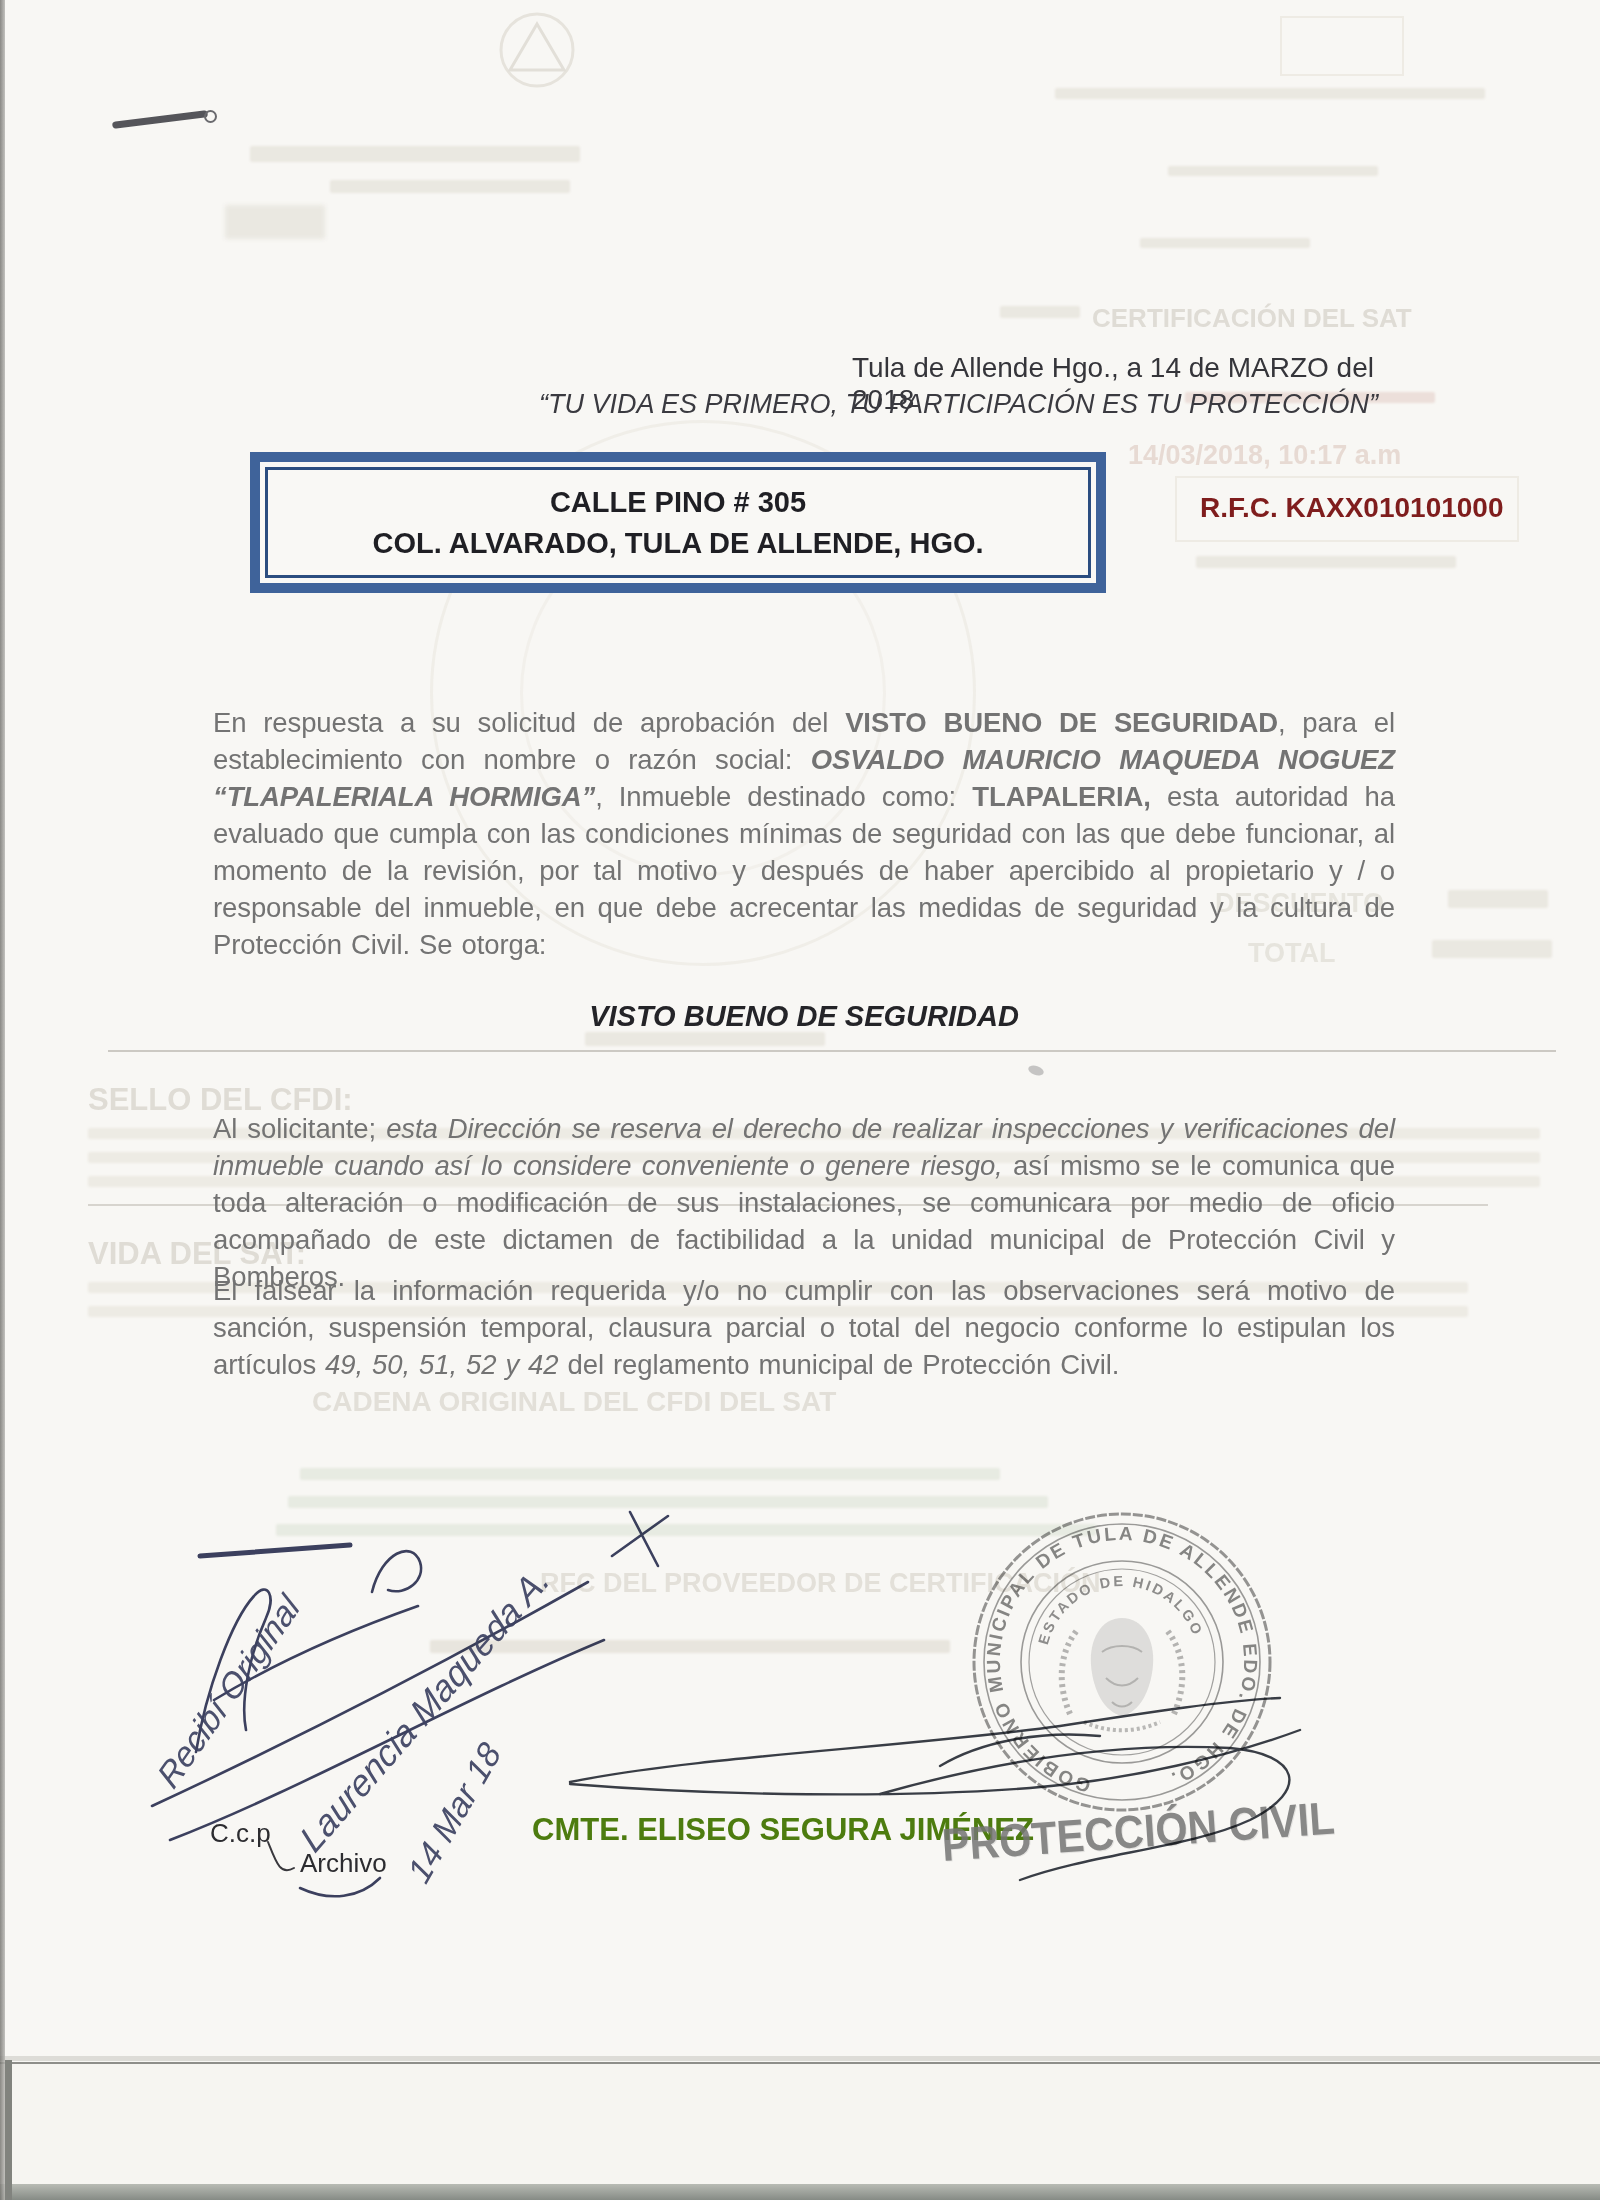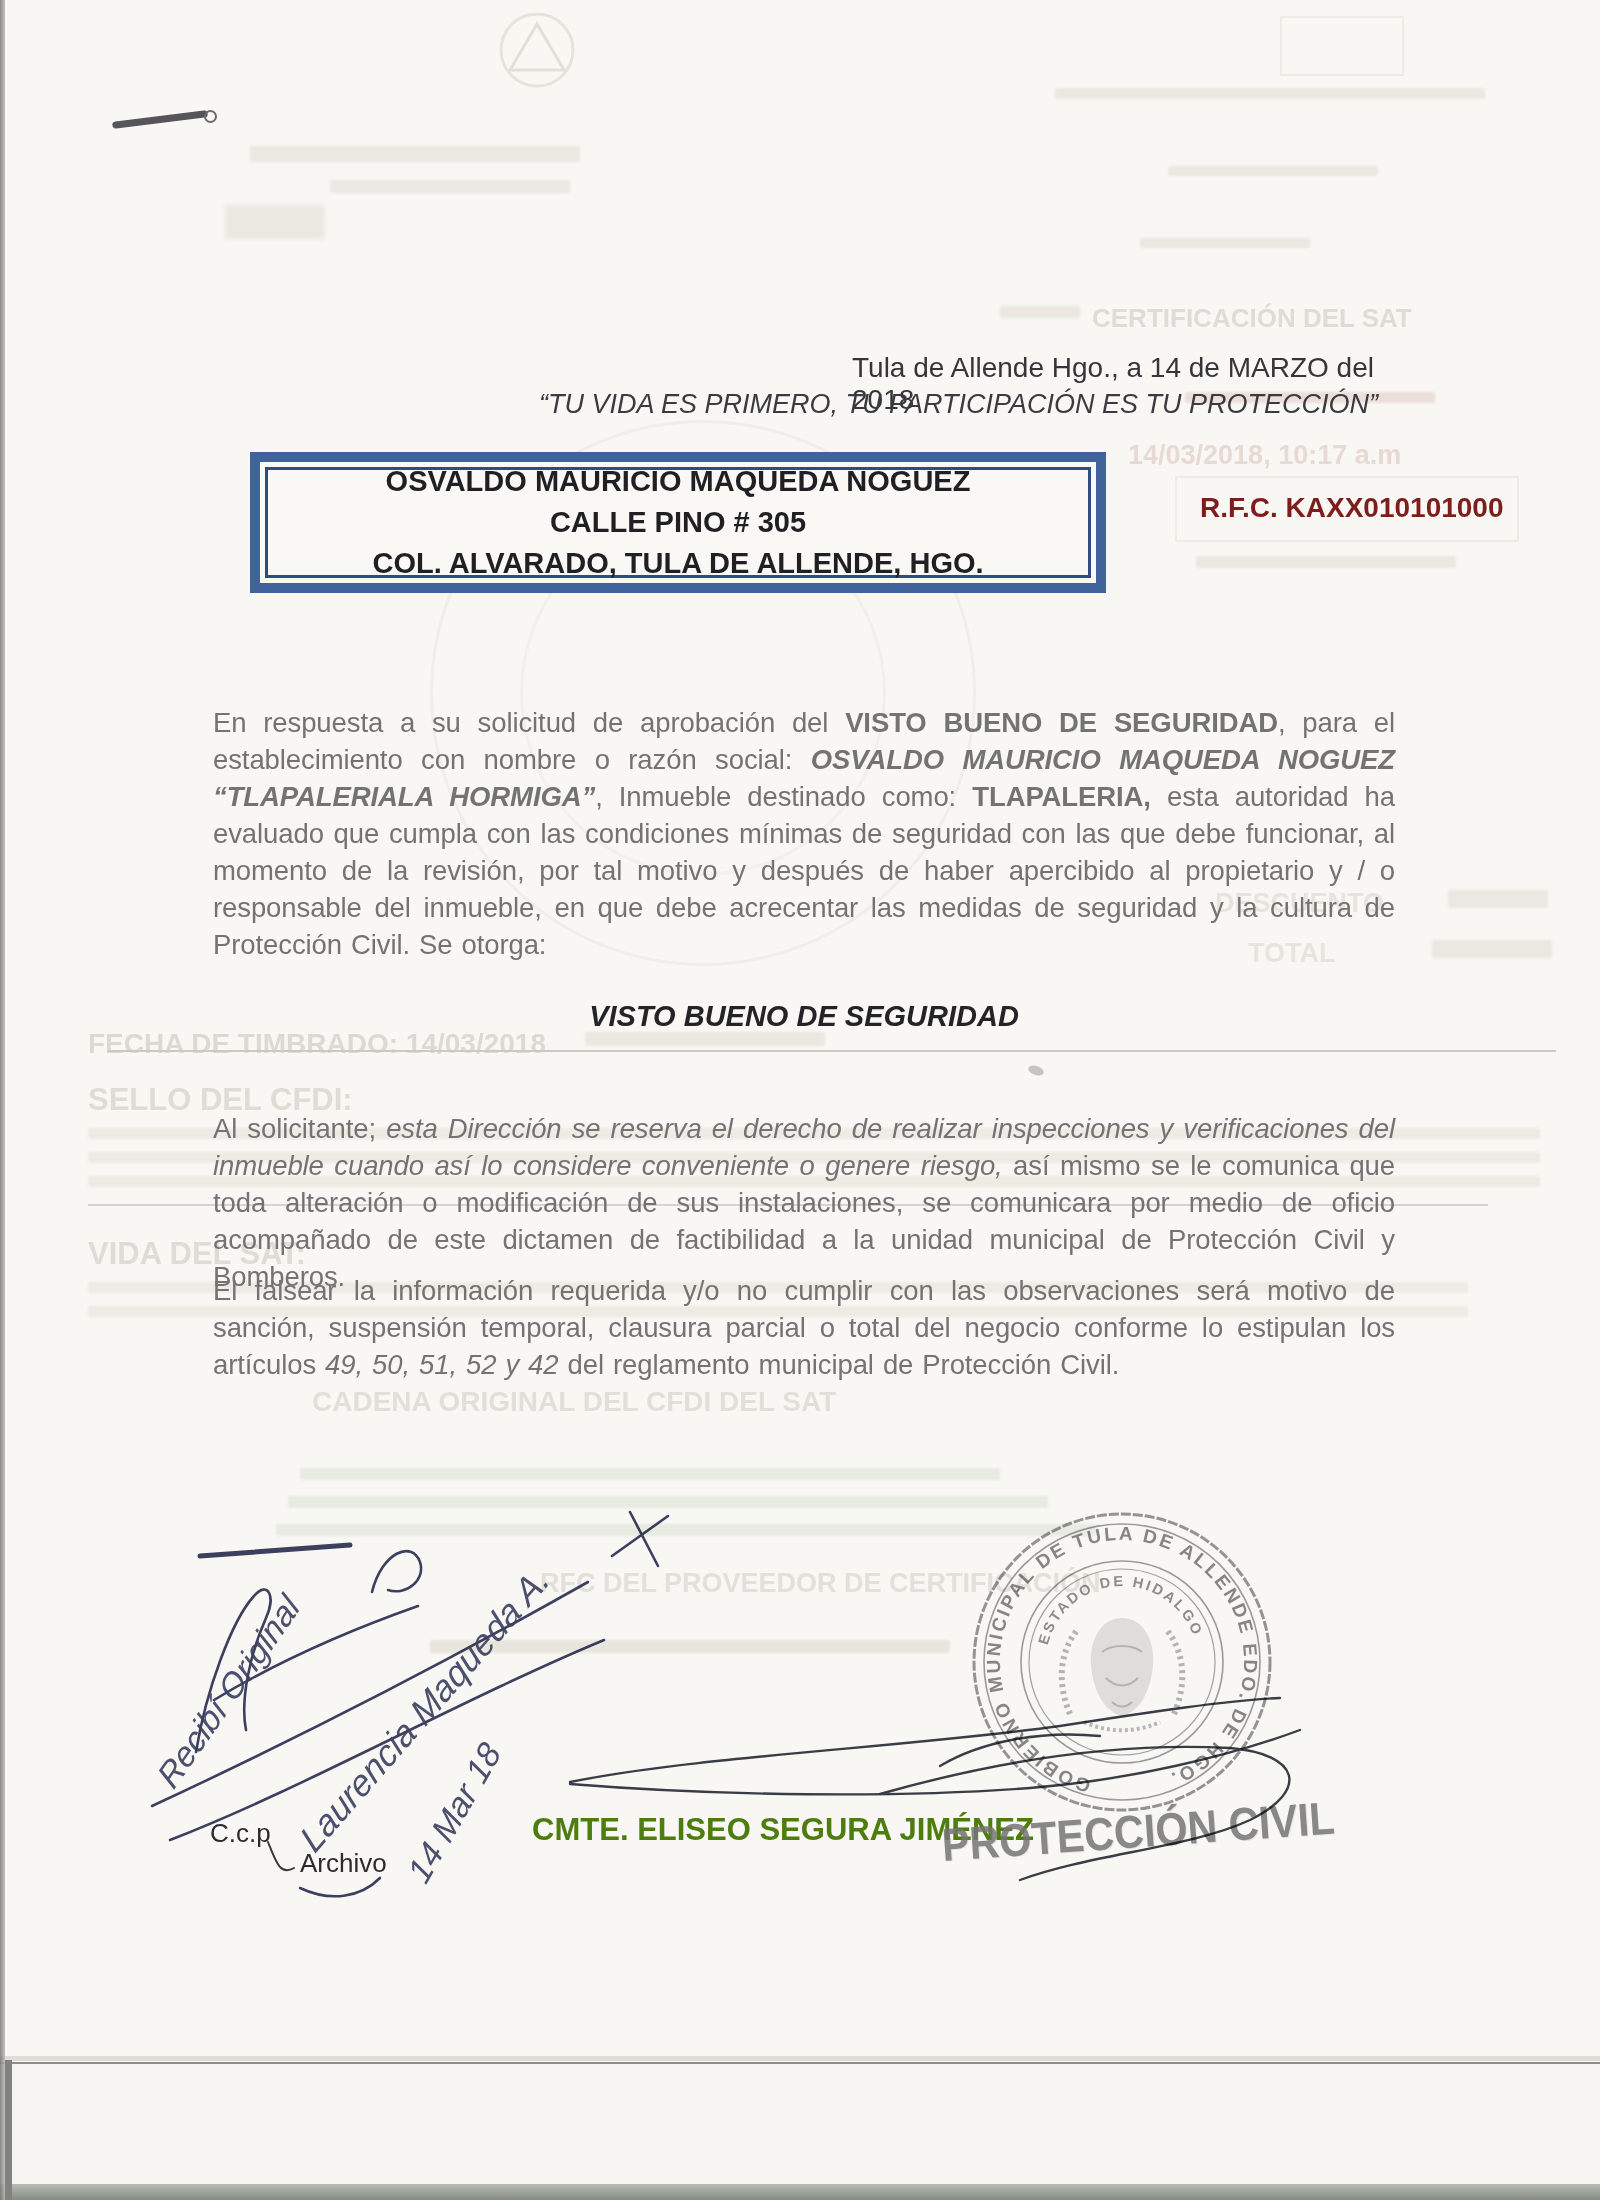--- a/index.html
+++ b/index.html
@@ -73,21 +73,20 @@
   <div class="abs ghost" style="left:1092px;top:303px;font-size:26px;">CERTIFICACIÓN DEL SAT</div>
   <div class="abs gbar" style="left:1185px;top:392px;width:250px;height:11px;background:#ecdfda;"></div>
   <div class="abs ghost" style="left:1128px;top:440px;font-size:27px;color:#e7dad3;">14/03/2018, 10:17 a.m</div>
   <div class="abs gbox" style="left:1175px;top:476px;width:340px;height:62px;"></div>
   <div class="abs ghost" style="left:1200px;top:492px;font-size:28px;color:#7f1d1d;">R.F.C. KAXX010101000</div>
   <div class="abs gbar" style="left:1196px;top:556px;width:260px;height:12px;"></div>
   <div class="abs ghost" style="left:1215px;top:888px;font-size:27px;color:#e6e4dd;">DESCUENTO</div>
   <div class="abs gbar" style="left:1448px;top:890px;width:100px;height:18px;"></div>
   <div class="abs ghost" style="left:1248px;top:938px;font-size:27px;color:#e6e4dd;">TOTAL</div>
   <div class="abs gbar" style="left:1432px;top:940px;width:120px;height:18px;"></div>
-  <div class="abs ghost" style="left:88px;top:1028px;font-size:28px;color:#dcd9d2;">FECHA DE TIMBRADO: 14/03/2018</div>
   <div class="abs gbar" style="left:585px;top:1032px;width:240px;height:14px;"></div>
   <div class="abs gline" style="left:108px;top:1050px;width:1448px;height:2px;background:#ccc9c3;"></div>
   <div class="abs ghost" style="left:88px;top:1082px;font-size:31px;">SELLO DEL CFDI:</div>
   <div class="abs gbar" style="left:88px;top:1128px;width:1452px;height:11px;background:#edebe4;"></div>
   <div class="abs gbar" style="left:88px;top:1152px;width:1452px;height:11px;background:#edebe4;"></div>
   <div class="abs gbar" style="left:88px;top:1176px;width:1452px;height:11px;background:#edebe4;"></div>
   <div class="abs gline" style="left:88px;top:1204px;width:1400px;height:2px;background:#d7d4ce;"></div>
   <div class="abs ghost" style="left:88px;top:1236px;font-size:31px;">VIDA DEL SAT:</div>
   <div class="abs gbar" style="left:88px;top:1282px;width:1380px;height:11px;background:#edebe4;"></div>
   <div class="abs gbar" style="left:88px;top:1306px;width:1380px;height:11px;background:#edebe4;"></div>
@@ -96,21 +95,20 @@
   <div class="abs gbar" style="left:288px;top:1496px;width:760px;height:12px;background:#e7ebe2;"></div>
   <div class="abs gbar" style="left:276px;top:1524px;width:820px;height:12px;background:#e7ebe2;"></div>
   <div class="abs ghost" style="left:540px;top:1568px;font-size:27px;color:#e3e0d9;">RFC DEL PROVEEDOR DE CERTIFICACIÓN</div>
   <div class="abs gbar" style="left:430px;top:1640px;width:520px;height:13px;background:#e8e5de;"></div>
 
   <div class="abs date-line">Tula de Allende Hgo.,  a 14 de MARZO del  2018</div>
   <div class="abs motto">“TU VIDA ES PRIMERO, TU PARTICIPACIÓN ES TU PROTECCIÓN”</div>
 
   <div class="abs addr-box">
     <div class="addr-inner">
-      <div>OSVALDO MAURICIO MAQUEDA NOGUEZ</div>
       <div>CALLE PINO # 305</div>
       <div>COL. ALVARADO,  TULA DE ALLENDE, HGO.</div>
     </div>
   </div>
 
   <p class="abs body p1"><span>En respuesta a su solicitud de aprobación del  </span><span class="b">VISTO BUENO  DE SEGURIDAD</span><span>, para el establecimiento con nombre  o  razón  social:  </span><span class="bi">OSVALDO  MAURICIO  MAQUEDA  NOGUEZ  “TLAPALERIALA  HORMIGA”</span><span>, Inmueble  destinado  como:   </span><span class="b">TLAPALERIA,</span><span>   esta  autoridad  ha  evaluado  que  cumpla  con  las  condiciones mínimas de seguridad con las  que debe funcionar, al momento de la revisión, por tal motivo y después de haber apercibido al propietario      y / o responsable del inmueble, en que debe acrecentar las medidas de seguridad y la cultura de Protección Civil. Se otorga:</span></p>
   <div class="abs heading">VISTO BUENO DE SEGURIDAD</div>
   <p class="abs body p2"><span>Al solicitante; </span><span class="i">esta Dirección se reserva el derecho de realizar inspecciones y verificaciones del inmueble cuando así lo considere conveniente o genere riesgo,</span><span> así mismo se le comunica que toda alteración o modificación de sus instalaciones, se comunicara por medio de oficio acompañado de este dictamen de factibilidad a la unidad municipal de Protección Civil y Bomberos.</span></p>
   <p class="abs body p3"><span>El  falsear la información requerida y/o no cumplir con las observaciones será motivo de sanción, suspensión temporal,  clausura  parcial  o  total  del  negocio  conforme  lo  estipulan  los  artículos  </span><span class="i">49,  50,  51,  52  y  42</span><span>  del reglamento municipal de Protección Civil.</span></p>
 

